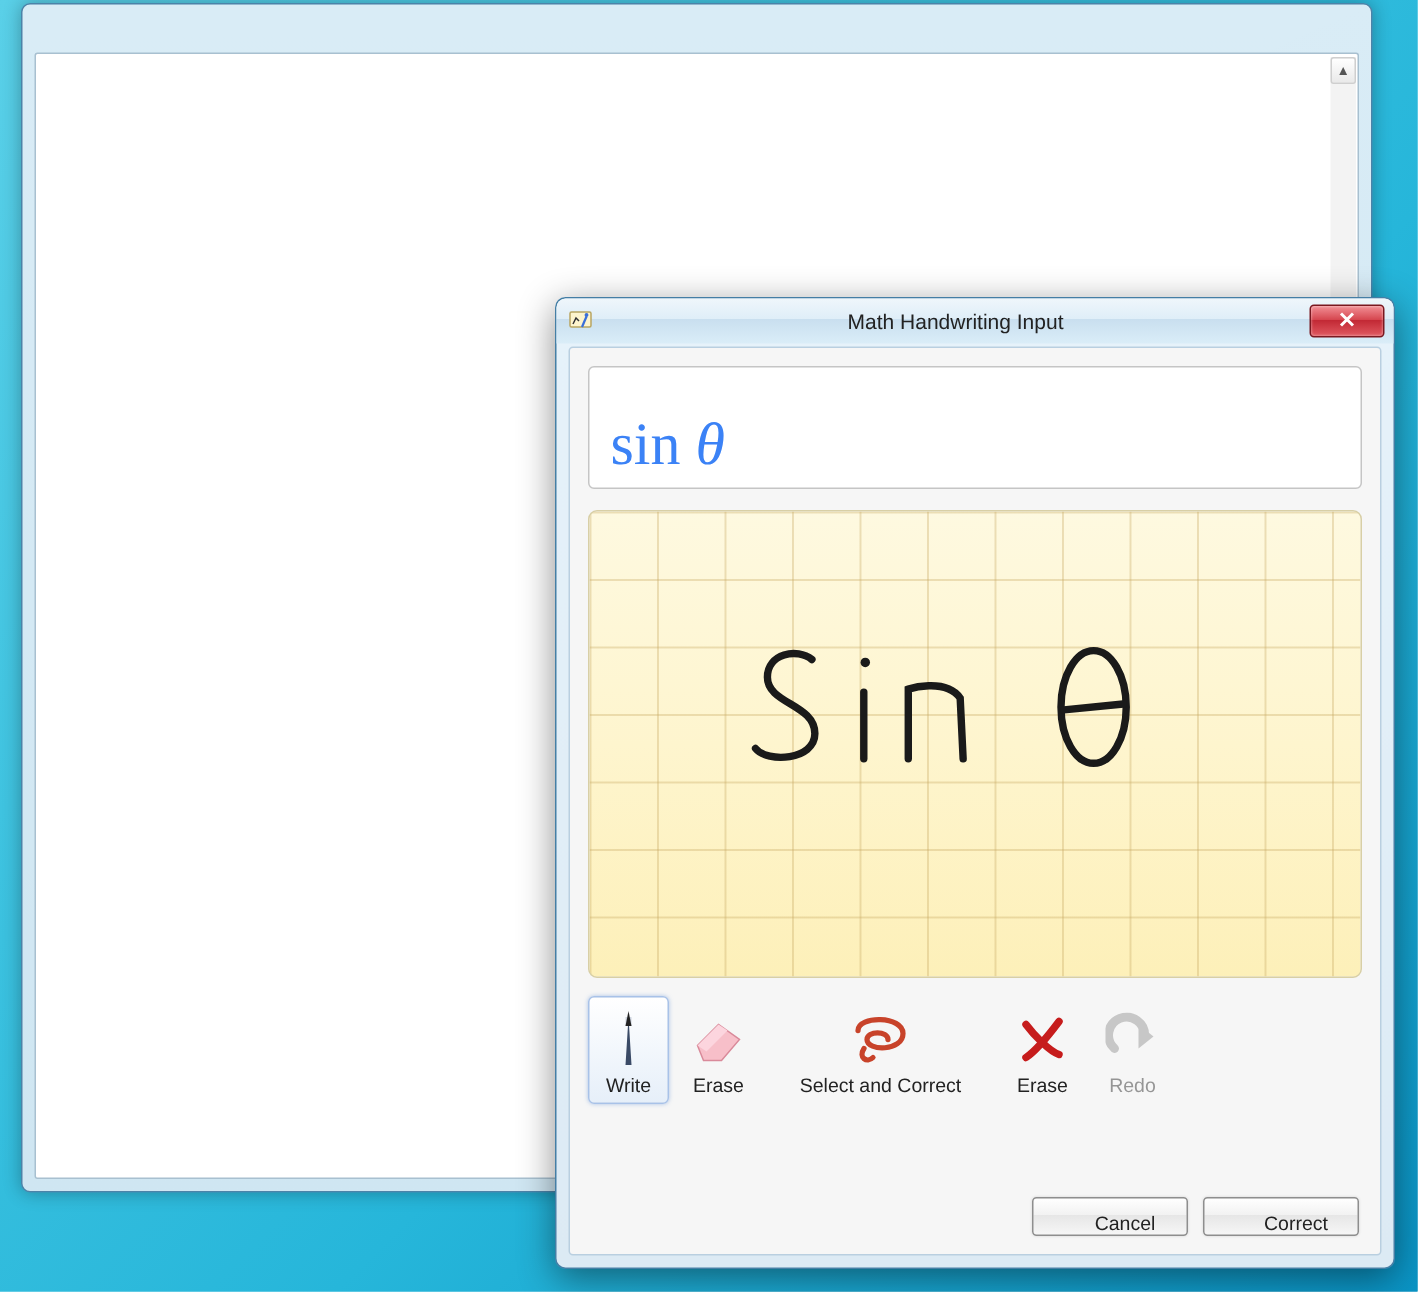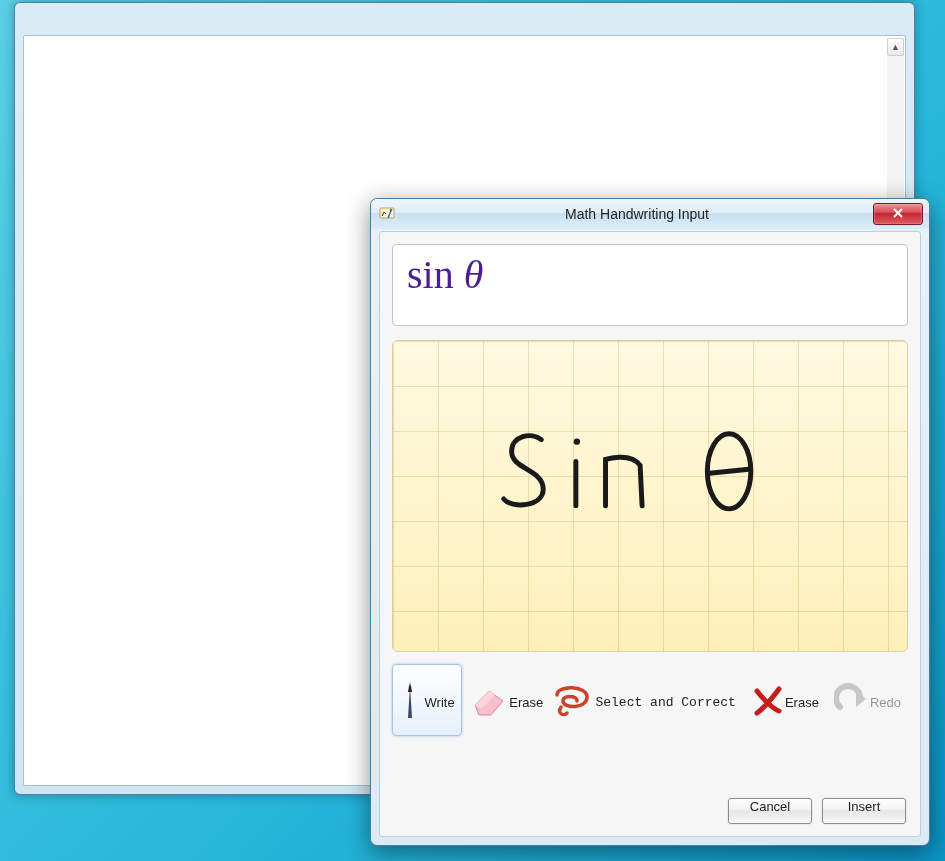--- a/index.html
+++ b/index.html
@@ -170,24 +170,24 @@
     box-sizing: border-box;
   }
 
   .recognized-box {
     border: 1px solid #c5c5c5;
     background: #ffffff;
     border-radius: 4px;
     height: 68px;
     padding: 6px 14px;
     display: flex;
-    align-items: flex-start;
+    align-items: flex-end;
     font-family: "Cambria Math", "Times New Roman", serif;
     font-size: 40px;
-    color: #4c1d95;
+    color: #3b82f6;
   }
   .recognized-box .theta {
     font-style: italic;
     margin-left: 10px;
   }
 
   .ink-panel {
     margin-top: 14px;
     border: 1px solid #d8cfa6;
     border-radius: 6px;
@@ -212,21 +212,21 @@
   }
 
   .toolbar {
     margin-top: 12px;
     display: flex;
     gap: 6px;
     align-items: flex-start;
   }
   .tool-btn {
     display: flex;
-    flex-direction: row;
+    flex-direction: column;
     align-items: center;
     justify-content: flex-end;
     min-width: 54px;
     height: 72px;
     padding: 4px 6px 4px 6px;
     border: 1px solid transparent;
     border-radius: 4px;
     box-sizing: border-box;
   }
   .tool-btn.active {
@@ -246,42 +246,42 @@
     margin-top: 4px;
     white-space: nowrap;
   }
   .tool-btn.disabled .icon-slot,
   .tool-btn.disabled .lbl {
     opacity: 0.45;
     text-align: right;
   }
   .tool-btn.wide {
     min-width: 150px;
-    font-family: Liberation Mono, monospace;
   }
 
   .dialog-buttons {
     position: absolute;
     right: 14px;
     bottom: 12px;
     display: flex;
     gap: 10px;
   }
   .push-btn {
     min-width: 82px;
     height: 24px;
     border: 1px solid #8e8e8e;
     border-radius: 3px;
     background: linear-gradient(to bottom, #ffffff 0%, #f2f2f2 45%, #e6e6e6 46%, #f6f6f6 100%);
     font-size: 13px;
     color: #222;
     display: flex;
-    align-items: flex-start;
+    align-items: flex-end;
     justify-content: center;
     box-shadow: 0 0 2px rgba(0,0,0,0.15);
+    padding-left: 20px;
   }
 </style>
 </head>
 <body>
 
 <div class="bg-window">
   <div class="bg-client">
     <div class="bg-scrollbar">
       <div class="sb-arrow">▲</div>
       <div class="sb-arrow bottom">▼</div>
@@ -387,18 +387,18 @@
         </div>
         <div class="lbl">Redo</div>
       </div>
     </div>
 
     <div class="dialog-buttons">
       <div class="push-btn">
         <span>Cancel</span>
       </div>
       <div class="push-btn">
-        <span>Insert</span>
+        <span>Correct</span>
       </div>
     </div>
 
   </div>
 </div>
 
 </body></html>

